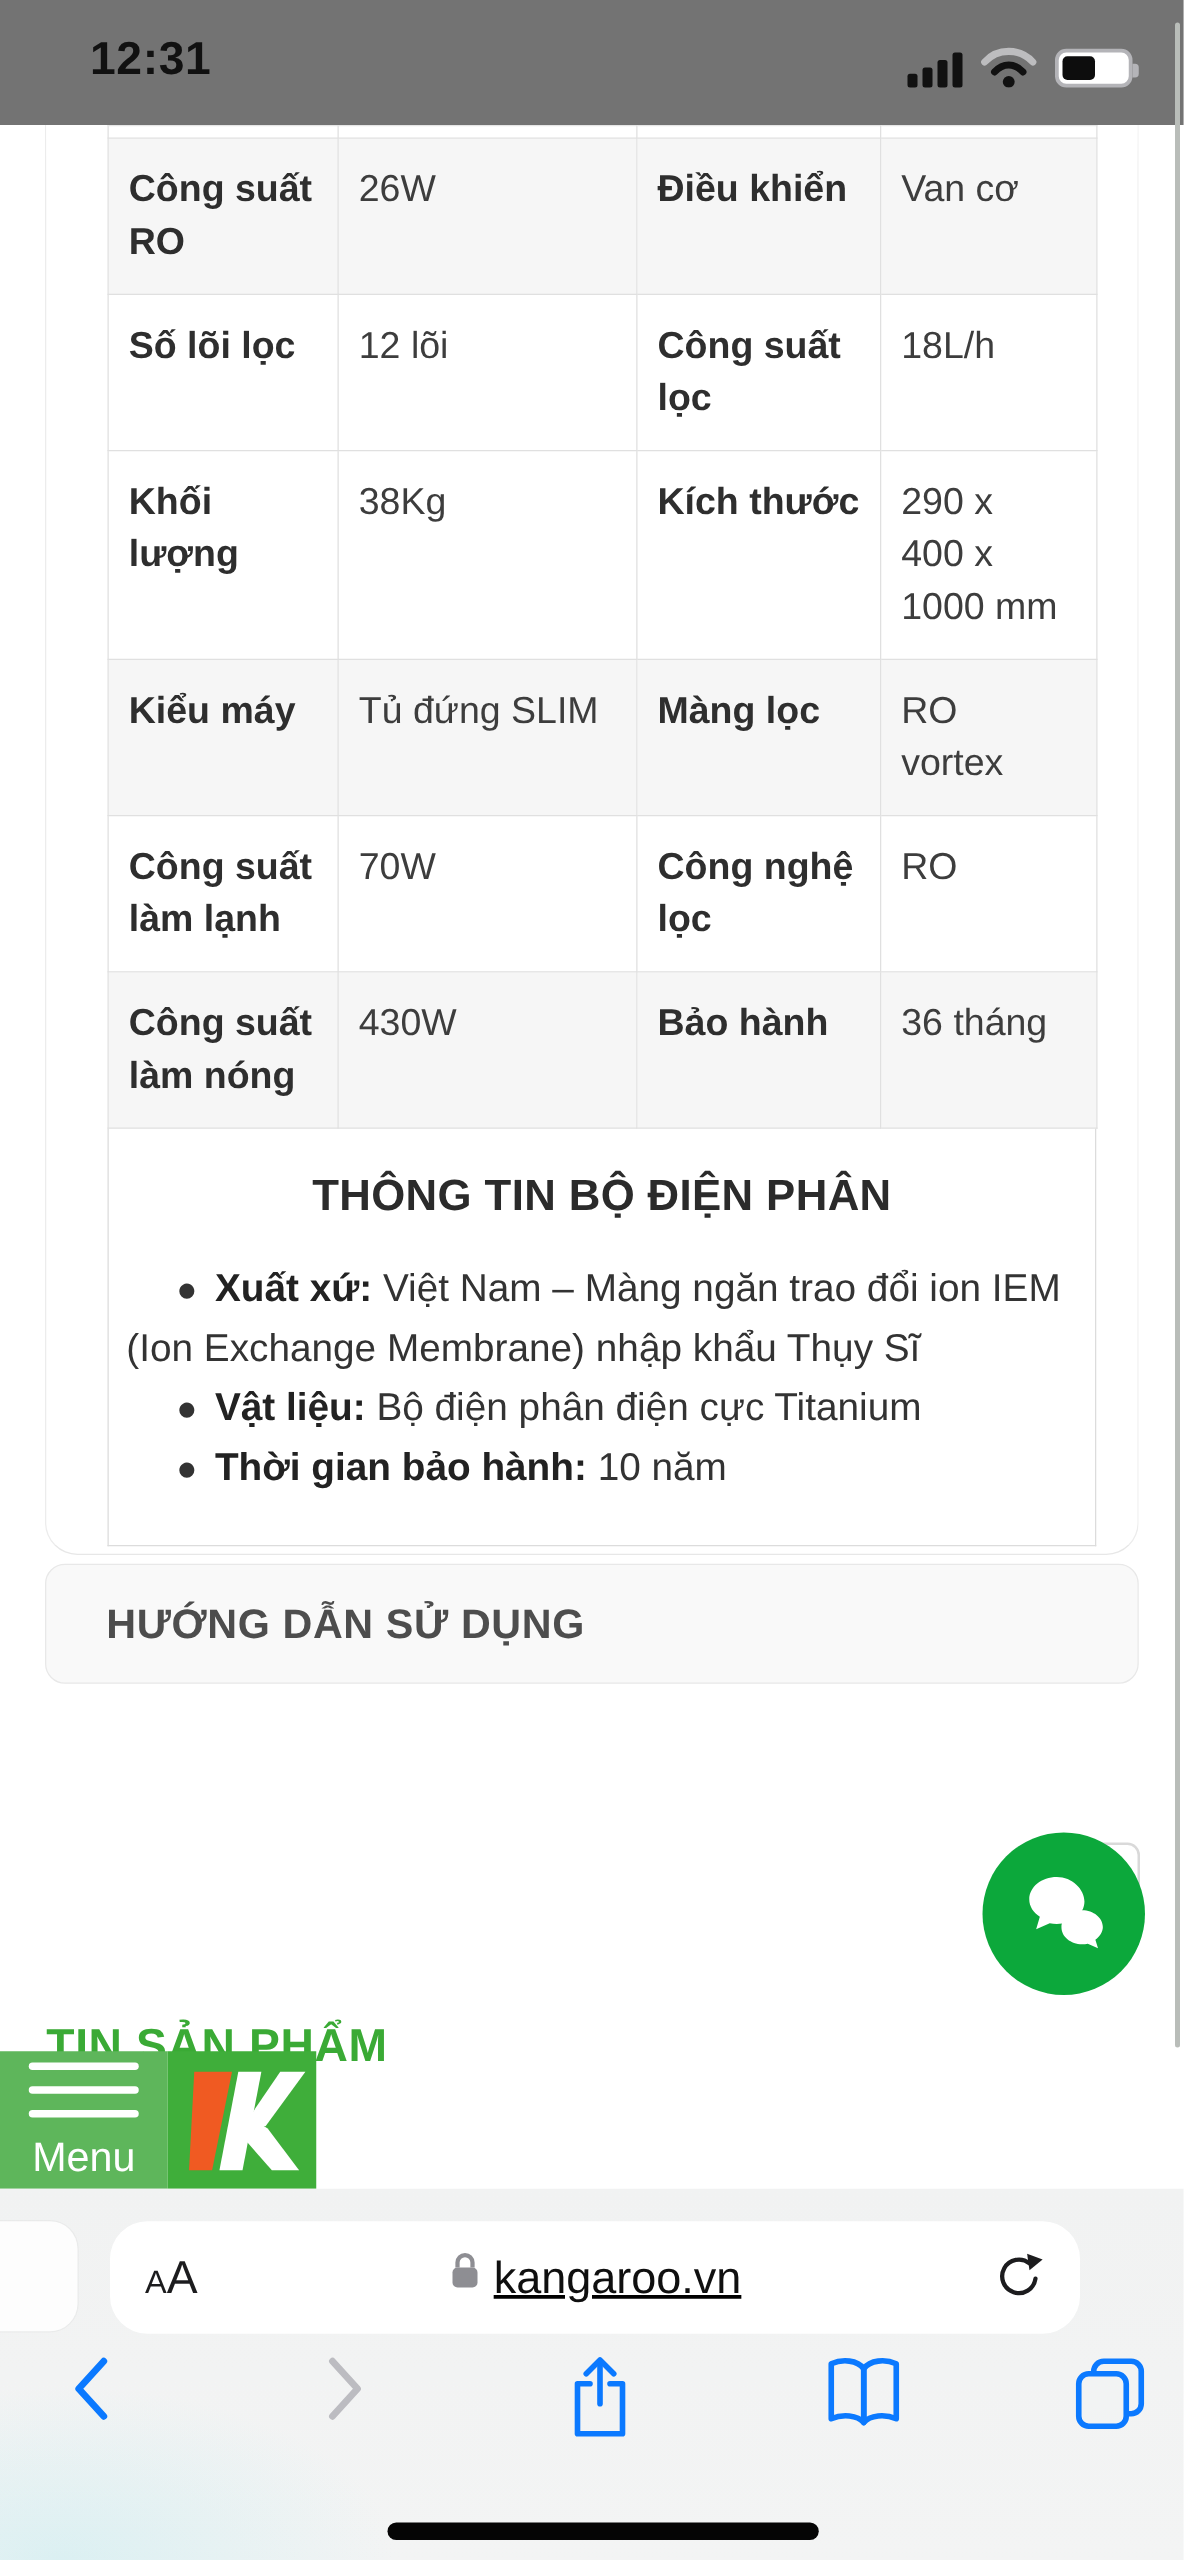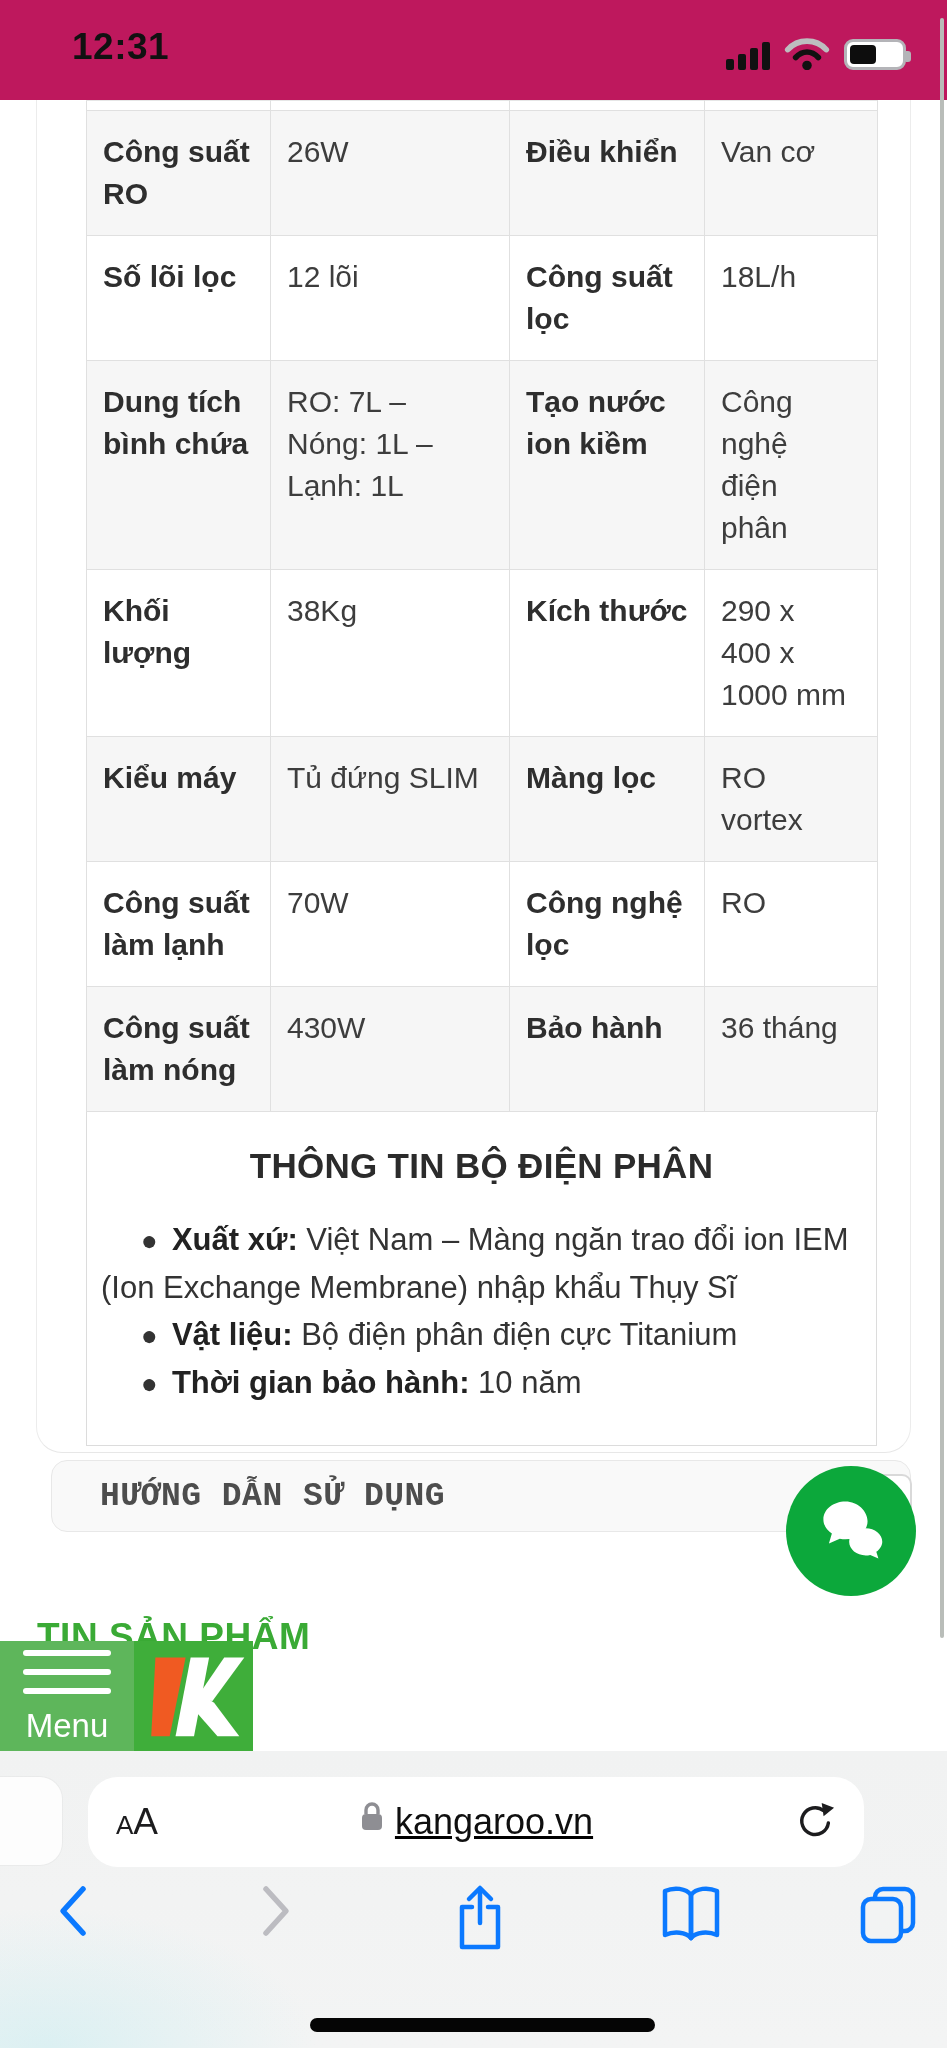--- a/index.html
+++ b/index.html
@@ -3,21 +3,21 @@
 <meta charset="utf-8">
 <style>
   * { margin:0; padding:0; box-sizing:border-box; }
   html,body { width:947px; height:2048px; }
   body {
     font-family:"Liberation Sans","DejaVu Sans",sans-serif;
     background:#ffffff; position:relative; overflow:hidden;
     -webkit-font-smoothing:antialiased;
   }
   
-  .statusbar { position:relative; height:100px; background:#be185d; }
+  .statusbar { position:relative; height:100px; background:#737373; }
   .sb-time { position:absolute; left:72px; top:26px; font-size:37px; font-weight:700; color:#111; letter-spacing:.5px; }
   .sb-icons { position:absolute; right:41px; top:36px; display:flex; align-items:flex-end; gap:14px; }
   .sig { display:flex; align-items:flex-end; gap:4px; height:30px; }
   .sig i { display:block; width:8px; background:#111; border-radius:2px; }
   .sig i:nth-child(1){height:11px}.sig i:nth-child(2){height:16px}.sig i:nth-child(3){height:22px}.sig i:nth-child(4){height:28px}
   .battery { position:relative; width:62px; height:31px; border:3px solid #b4b4b8; border-radius:9px; background:#fff; }
   .battery .fill { position:absolute; left:3px; top:3px; width:26px; height:19px; background:#0d0d0d; border-radius:4px; }
   .battery .nub { position:absolute; right:-8px; top:9px; width:5px; height:11px; background:#b4b4b8; border-radius:0 3px 3px 0; }
   
   .card {
@@ -37,23 +37,23 @@
   table.spec tr.sliver td { padding:0; height:10px; border-top:1px solid #e6e6e6; }
   .infobox {
     border:1px solid #dcdcdc; border-top:none; padding:30px 14px 38px 14px;
   }
   .info-title { text-align:center; font-size:35px; font-weight:700; color:#2b2b2b; margin:4px 0 30px 0; letter-spacing:.3px;}
   .info-bullets p { font-size:31px; line-height:47px; color:#333; text-indent:40px; }
   .info-bullets .dot { font-size:28px; margin-right:14px; }
   .info-bullets b { color:#222; }
   
   .accordion {
-    margin:7px 36px 0 51px; height:72px; background:#f9f9f9;
+    margin:7px 36px 0 36px; height:96px; background:#f9f9f9;
     border:1px solid #e8e8e8; border-radius:16px;
-    display:flex; align-items:center; padding-left:48px;font-family:Liberation Mono, monospace;
+    display:flex; align-items:center; padding-left:48px;
   }
   .accordion span { font-size:33px; font-weight:600; color:#4d4d4d; letter-spacing:.5px; }
   
   .tin-heading { position:absolute; left:37px; top:1616px; font-size:37px; font-weight:700; color:#3aaa35; letter-spacing:.5px; z-index:4; }
   
   .chat-back { position:absolute; left:846px; top:1474px; width:66px; height:86px; background:#fff; border:2px solid #d9d9d9; border-radius:10px; z-index:5; }
   .chat-btn { position:absolute; left:786px; top:1466px; width:130px; height:130px; border-radius:50%; background:#0ca83b; z-index:6; display:flex; align-items:center; justify-content:center; }
   
   .site-header { position:absolute; left:0; top:1641px; width:797px; height:110px; display:flex; z-index:7; }
   .sh-menu { width:134px; background:#5eb65b; display:flex; flex-direction:column; align-items:center; justify-content:center; }
@@ -136,33 +136,20 @@
             <td>26W</td>
             <td class="h">Điều khiển</td>
             <td>Van cơ</td>
           </tr>
           <tr>
             <td class="h">Số lõi lọc</td>
             <td>12 lõi</td>
             <td class="h">Công suất
 lọc</td>
             <td>18L/h</td>
-          </tr>
-          <tr class="shade">
-            <td class="h">Dung tích
-bình chứa</td>
-            <td>RO: 7L –
-Nóng: 1L –
-Lạnh: 1L</td>
-            <td class="h">Tạo nước
-ion kiềm</td>
-            <td>Công
-nghệ
-điện
-phân</td>
           </tr>
           <tr>
             <td class="h">Khối
 lượng</td>
             <td>38Kg</td>
             <td class="h">Kích thước</td>
             <td>290 x
 400 x
 1000 mm</td>
           </tr>

